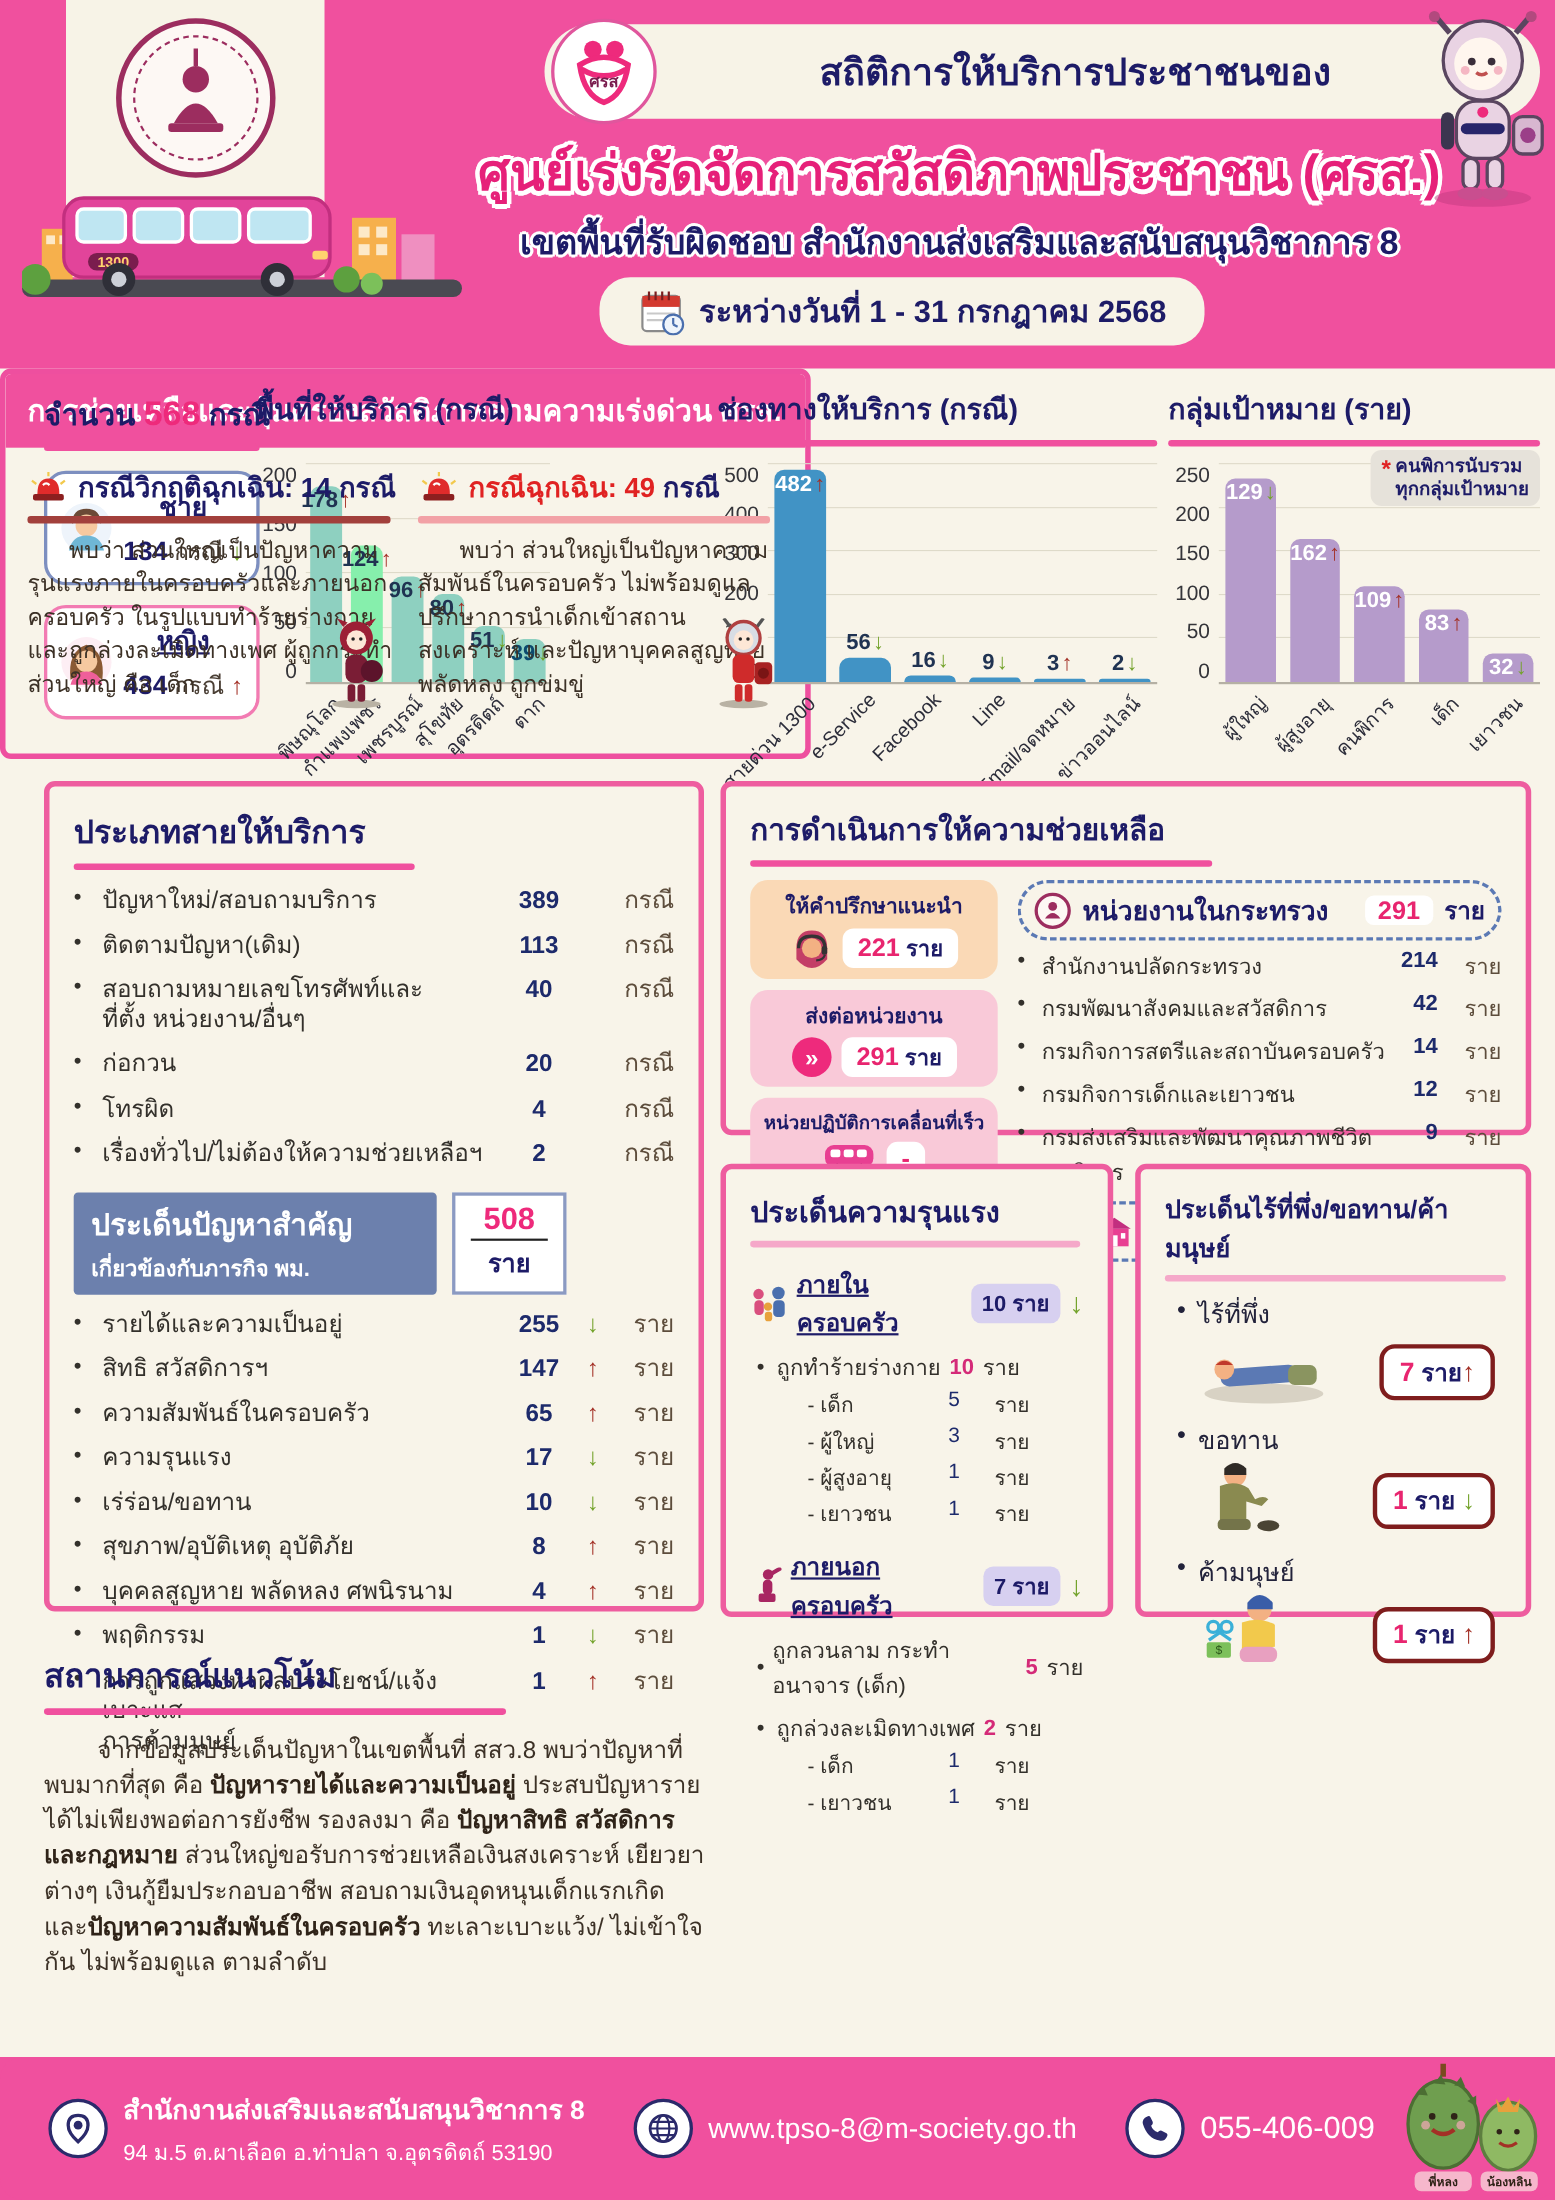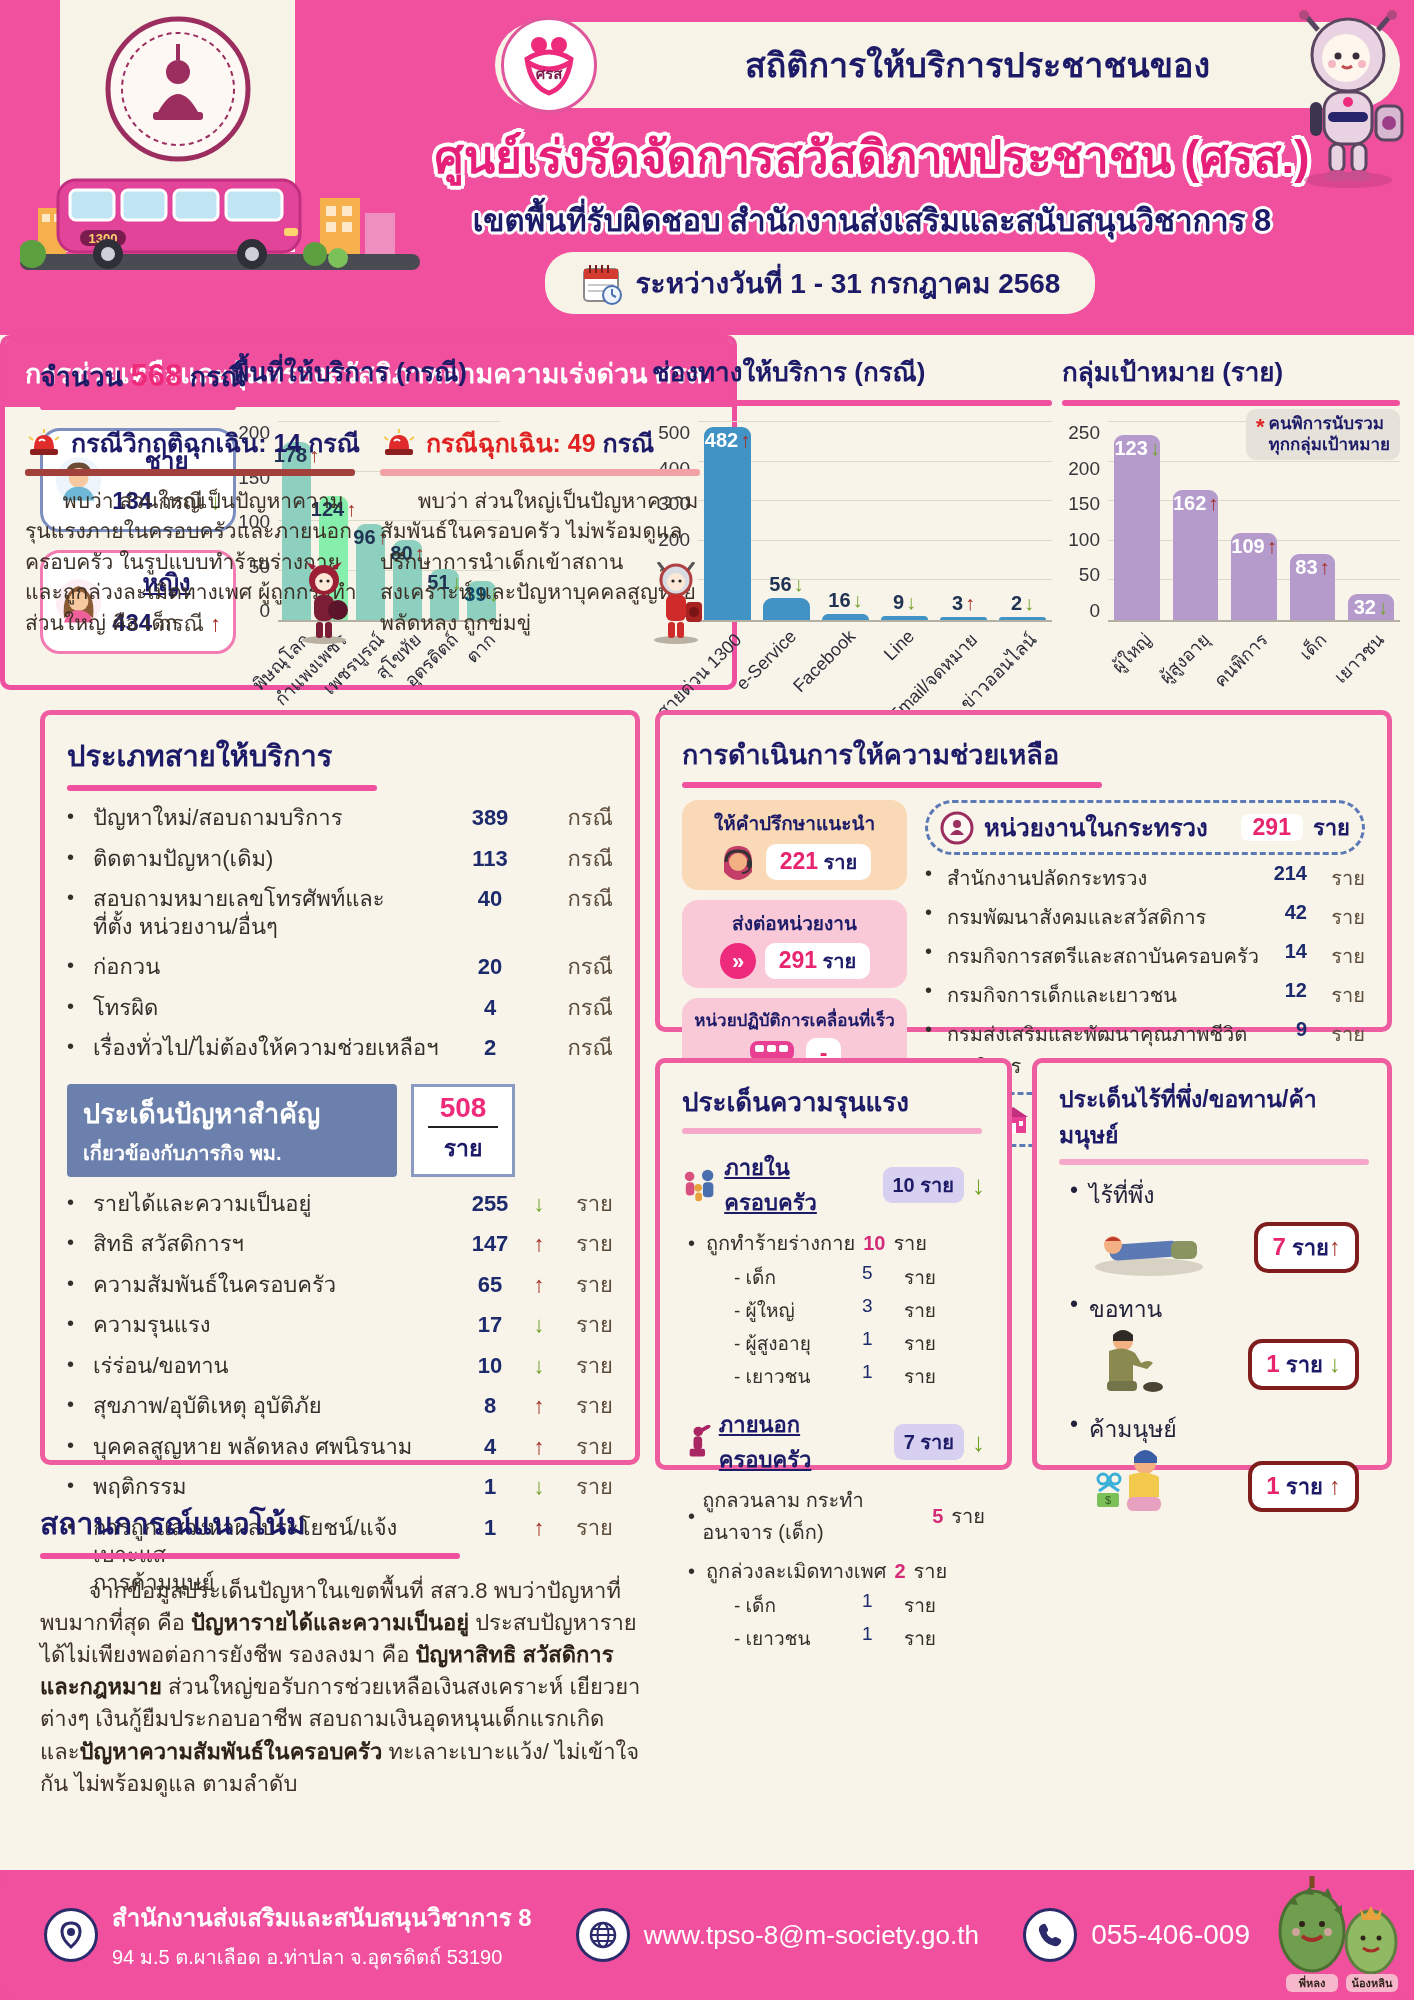--- a/index.html
+++ b/index.html
@@ -541,21 +541,21 @@
               <div class="plot">
                 <div class="gridline" style="bottom: 20%;"></div>
                 <div class="gridline" style="bottom: 40%;"></div>
                 <div class="gridline" style="bottom: 60%;"></div>
                 <div class="gridline" style="bottom: 80%;"></div>
                 <div class="gridline" style="bottom: 100%;"></div>
                 <div class="bars">
                   <div class="bar-slot">
                     <div class="bar" style="height: 184.8px; background: rgb(181, 155, 203);">
                       <div class="bar-label inside">
-                        <span style="color: rgb(255, 255, 255);">123</span>
+                        <span style="color: rgb(255, 255, 255);">129</span>
                         <span class="arr arr-down">↓</span>
                       </div>
                     </div>
                   </div>
                   <div class="bar-slot">
                     <div class="bar" style="height: 129.6px; background: rgb(181, 155, 203);">
                       <div class="bar-label inside">
                         <span style="color: rgb(255, 255, 255);">162</span>
                         <span class="arr arr-up">↑</span>
                       </div>

